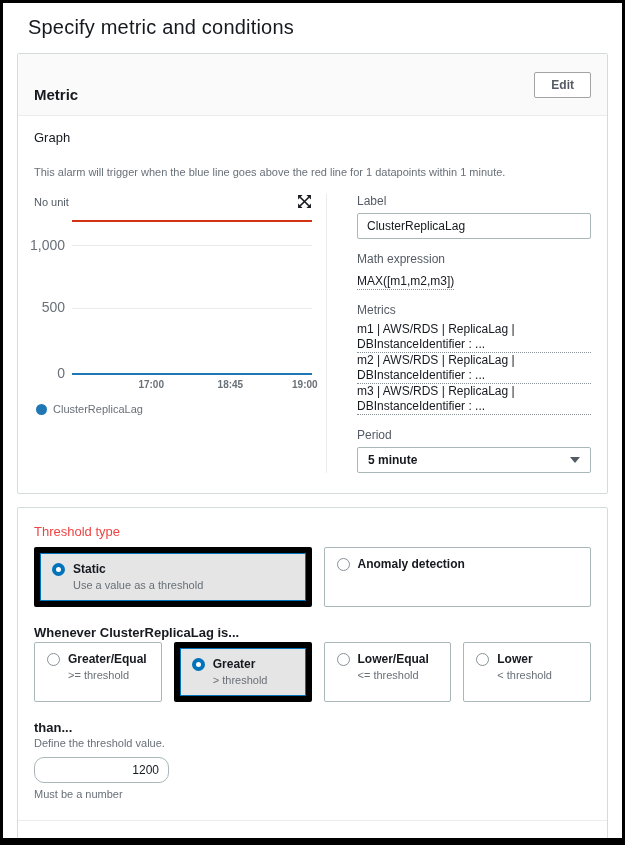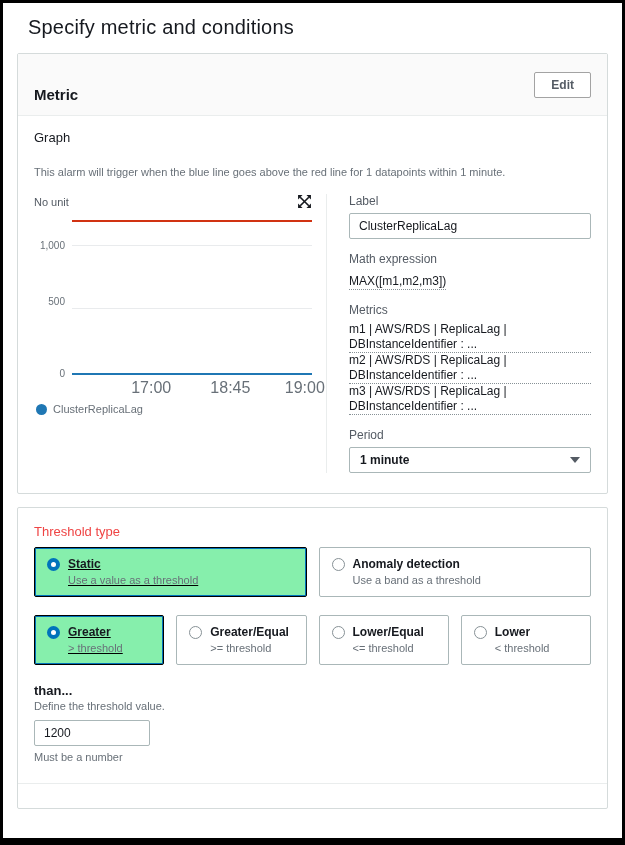--- a/index.html
+++ b/index.html
@@ -13,62 +13,62 @@
   .card-header { background:#fafafa; border-bottom:1px solid #eaeded; padding:12px 16px; display:flex; align-items:center; justify-content:space-between; min-height:45px; }
   .card-header h2 { font-size:15px; font-weight:700; color:#16191f;margin-top:20px; }
   .btn-secondary { background:#fff; border:1px solid #a3a3a3; border-radius:2px; color:#545b64; font-weight:700; font-size:12px; padding:5px 16px; cursor:pointer; font-family:inherit; }
 
   .card-body { padding:14px 16px 20px 16px; }
   .graph-label { font-size:13px; color:#16191f; margin-bottom:21px; }
   .graph-desc { font-size:11px; color:#687078; margin-bottom:16px; }
 
   .metric-row { display:flex; }
   .graph-col { width:292px; flex:none; padding-right:14px; }
-  .fields-col { flex:1; border-left:1px solid #eaeded; padding-left:22px; }
+  .fields-col { flex:1; border-left:1px solid #eaeded; padding-left:30px; }
 
   .graph-top { display:flex; justify-content:space-between; align-items:center; margin-bottom:2px; }
   .graph-unit { font-size:11px; color:#545b64; }
   .expand-icon { width:15px; height:15px; cursor:pointer; display:inline-block; }
 
   .plot { position:relative; height:160px; margin-left:38px; margin-top:6px; }
-  .ytick { position:absolute; right:100%; padding-right:7px; font-size:10px; color:#687078; transform:translateY(-50%); white-space:nowrap; }
+  .ytick { position:absolute; right:100%; padding-right:7px; font-size:14px; color:#687078; transform:translateY(-50%); white-space:nowrap; }
   .gridline { position:absolute; left:0; right:0; height:1px; background:#e9ebed; }
   .axisline { position:absolute; left:0; right:0; bottom:0; height:1px; background:#d5dbdb; }
   .threshold-line { position:absolute; left:0; right:0; top:5px; height:2px; background:#d13212; }
   .series-line { position:absolute; left:0; right:0; bottom:0; height:2px; background:#1f77b4; }
   .xticks { position:relative; margin-left:38px; height:16px; margin-top:4px; }
-  .xtick { position:absolute; transform:translateX(-50%); font-size:16px; color:#687078; }
+  .xtick { position:absolute; transform:translateX(-50%); font-size:10px; color:#687078;font-weight:bold; }
   .legend { display:flex; align-items:center; gap:6px; margin-top:8px; margin-left:2px; }
   .legend-dot { width:11px; height:11px; border-radius:50%; background:#1f77b4; flex:none; }
   .legend-text { font-size:11px; color:#687078; }
 
   .field-group { margin-bottom:13px; }
   .field-label { font-size:12px; color:#545b64; margin-bottom:5px; }
   .text-input { width:100%; height:26px; border:1px solid #aab7b8; border-radius:2px; font-size:12px; color:#16191f; padding:0 9px; font-family:inherit; }
   .dotted-value { font-size:12px; color:#16191f; border-bottom:1px dotted #879196; display:inline-block; line-height:15px; }
   .metric-line { font-size:12px; color:#16191f; border-bottom:1px dotted #879196; display:table; line-height:15px; }
   .select-box { width:100%; height:26px; border:1px solid #aab7b8; border-radius:2px; display:flex; align-items:center; justify-content:space-between; padding:0 10px; cursor:pointer; background:#fff; }
   .select-value { font-size:12px; color:#16191f; font-weight:700; }
   .caret-down { width:0; height:0; border-left:5px solid transparent; border-right:5px solid transparent; border-top:6px solid #545b64; }
 
   .cond-body { padding:16px 16px 0 16px; }
   .group-label { font-size:13px; color:#ef4444; margin-bottom:8px; }
   .group-label-bold { font-size:13px; font-weight:700; color:#16191f; margin-bottom:2px; }
   .group-desc { font-size:11px; color:#687078; margin-bottom:8px; }
 
   .option-row { display:flex; gap:12px; margin-bottom:18px; }
   .option-card { flex:1; border:1px solid #aab7b8; border-radius:2px; background:#fff; padding:9px 10px 10px 12px; cursor:pointer; }
-  .option-card.selected { border:1px solid #000000; background:#86efac; box-shadow:0 0 0 1px #0073bb inset;text-decoration:underline; }
+  .option-card.selected { border:6px solid #000000; background:#e5e5e5; box-shadow:0 0 0 1px #0073bb inset; }
   .option-head { display:flex; align-items:center; gap:8px; }
   .radio { width:13px; height:13px; border-radius:50%; border:1px solid #879196; background:#fff; flex:none; }
   .radio.checked { border:4px solid #0073bb; }
   .option-title { font-size:12px; font-weight:700; color:#16191f; }
   .option-desc { font-size:11px; color:#687078; margin-left:21px; margin-top:3px; }
 
-  .than-input { width:116px; height:26px; border:1px solid #aab7b8; border-radius:2px; font-size:12px; color:#16191f; padding:0 9px; font-family:inherit; }
+  .than-input { width:135px; height:26px; border:1px solid #aab7b8; border-radius:10px; font-size:12px; color:#16191f; padding:0 9px; font-family:inherit;text-align:right; }
   .helper-text { font-size:11px; color:#687078; margin-top:5px; }
   .than-group { margin-bottom:20px; }
 
   .addl-config { border-top:1px solid #eaeded; padding:12px 16px; display:flex; align-items:center; gap:7px; cursor:pointer; }
 </style>
 </head>
 <body>
 
 <div class="frame">
   <div class="page">
@@ -95,21 +95,21 @@
                   <path d="M1 1 h4.2 L1 5.2 Z" fill="#16191f"></path>
                   <path d="M13 1 v4.2 L8.8 1 Z" fill="#16191f"></path>
                   <path d="M13 13 h-4.2 L13 8.8 Z" fill="#16191f"></path>
                   <path d="M1 13 v-4.2 L5.2 13 Z" fill="#16191f"></path>
                 </svg>
               </span>
             </div>
 
             <div class="plot">
               <span class="ytick" style="top:30px">1,000</span>
-              <span class="ytick" style="top:86px">500</span>
+              <span class="ytick" style="top:92px">500</span>
               <span class="ytick" style="top:158px">0</span>
               <div class="gridline" style="top:30px"></div>
               <div class="gridline" style="top:93px"></div>
               <div class="axisline"></div>
               <div class="threshold-line"></div>
               <div class="series-line"></div>
             </div>
             <div class="xticks">
               <span class="xtick" style="left:33%">17:00</span>
               <span class="xtick" style="left:66%">18:45</span>
@@ -136,21 +136,21 @@
             <div class="field-group">
               <div class="field-label">Metrics</div>
               <span class="metric-line">m1 | AWS/RDS | ReplicaLag | DBInstanceIdentifier : ...</span>
               <span class="metric-line">m2 | AWS/RDS | ReplicaLag | DBInstanceIdentifier : ...</span>
               <span class="metric-line">m3 | AWS/RDS | ReplicaLag | DBInstanceIdentifier : ...</span>
             </div>
 
             <div class="field-group" style="margin-bottom:0;">
               <div class="field-label">Period</div>
               <div class="select-box">
-                <span class="select-value">1 minute</span>
+                <span class="select-value">5 minute</span>
                 <span class="caret-down"></span>
               </div>
             </div>
           </div>
         </div>
       </div>
     </section>
 
     <section class="card">
       <div class="cond-body">
@@ -162,38 +162,38 @@
               <span class="radio checked"></span>
               <span class="option-title">Static</span>
             </div>
             <div class="option-desc">Use a value as a threshold</div>
           </div>
           <div class="option-card">
             <div class="option-head">
               <span class="radio"></span>
               <span class="option-title">Anomaly detection</span>
             </div>
-            <div class="option-desc">Use a band as a threshold</div>
-          </div>
-        </div>
-
+          </div>
+        </div>
+
+        <div class="group-label-bold">Whenever ClusterReplicaLag is...</div>
         <div class="option-row">
+          <div class="option-card">
+            <div class="option-head">
+              <span class="radio"></span>
+              <span class="option-title">Greater/Equal</span>
+            </div>
+            <div class="option-desc">&gt;= threshold</div>
+          </div>
           <div class="option-card selected">
             <div class="option-head">
               <span class="radio checked"></span>
               <span class="option-title">Greater</span>
             </div>
             <div class="option-desc">&gt; threshold</div>
-          </div>
-          <div class="option-card">
-            <div class="option-head">
-              <span class="radio"></span>
-              <span class="option-title">Greater/Equal</span>
-            </div>
-            <div class="option-desc">&gt;= threshold</div>
           </div>
           <div class="option-card">
             <div class="option-head">
               <span class="radio"></span>
               <span class="option-title">Lower/Equal</span>
             </div>
             <div class="option-desc">&lt;= threshold</div>
           </div>
           <div class="option-card">
             <div class="option-head">

